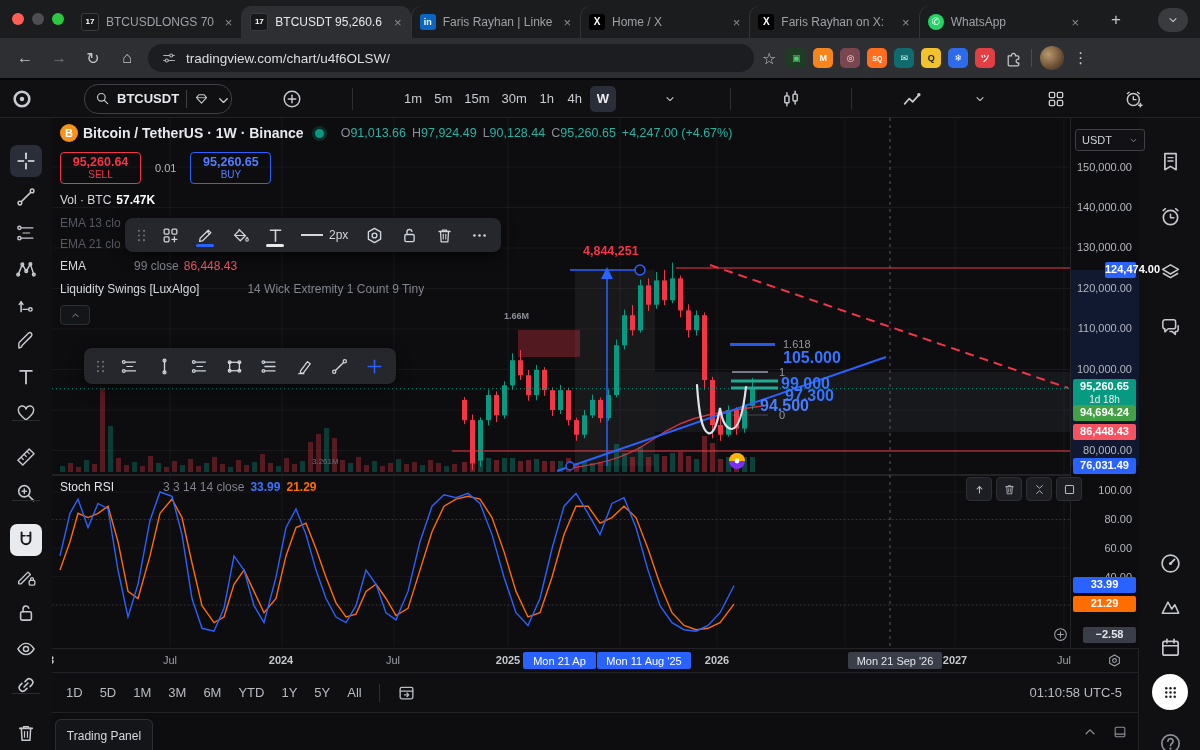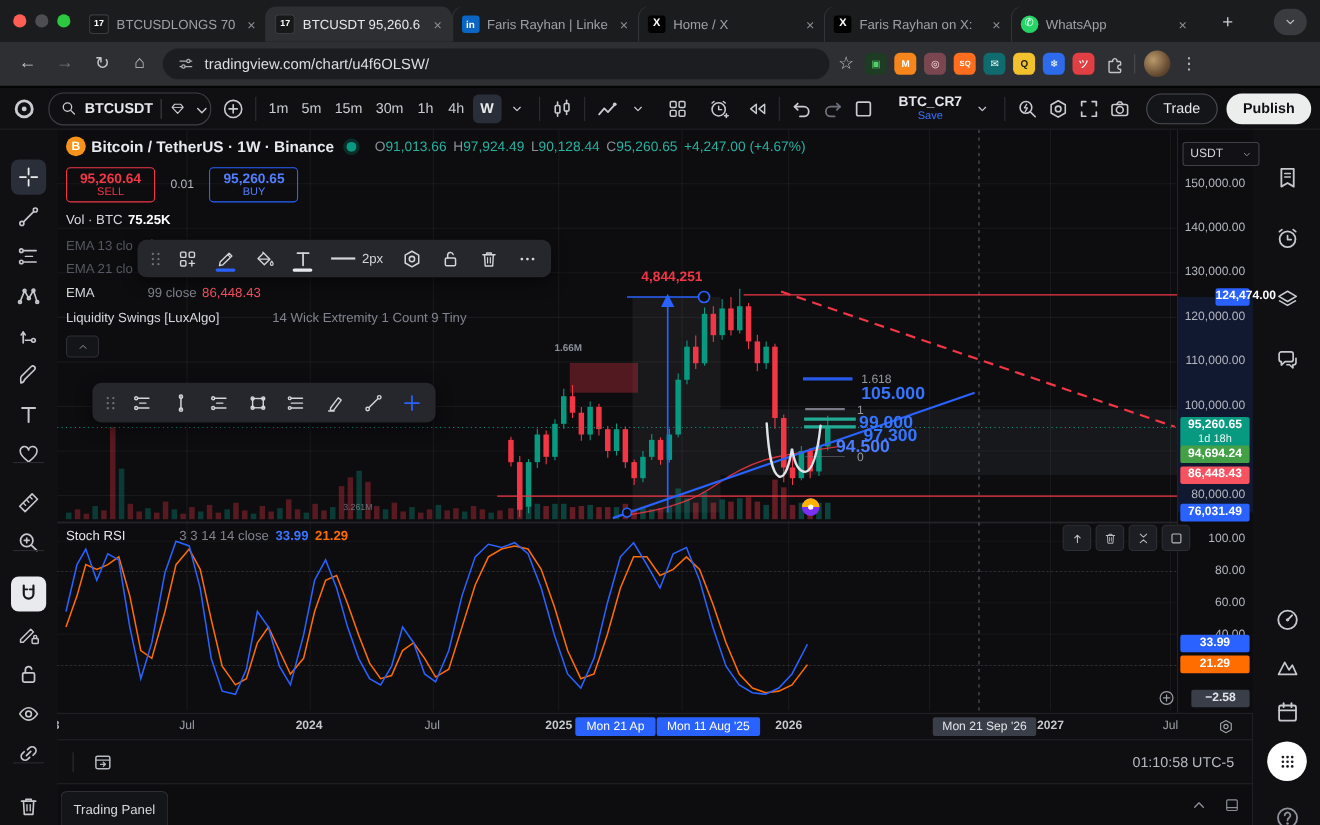--- a/index.html
+++ b/index.html
@@ -43,21 +43,21 @@
   .extensions{display:flex;gap:7px;align-items:center;}
   .ext{width:20px;height:20px;border-radius:5px;display:grid;place-items:center;font-size:9px;font-weight:700;}
   .puzzle-ic{width:19px;height:19px;color:#c3c5c9;margin-left:9px;}
   .vdiv{width:1px;height:18px;background:#4a4b4f;margin:0 8px;}
   .avatar{width:24px;height:24px;border-radius:50%;
     background:radial-gradient(circle at 35% 35%,#b99a6b,#6b4f35 60%,#342619);}
   .kebab{color:#c3c5c9;font-size:15px;margin-left:9px;}
 
   
   .tvbar{position:absolute;left:0;top:80px;width:1200px;height:38px;background:#101013;
-    border-bottom:1px solid #232327;display:flex;align-items:center;padding:0 8px;box-sizing:border-box;}
+    border-bottom:1px solid #232327;display:flex;align-items:center;padding:0 8px;box-sizing:border-box;gap:40px;}
   .tbtn{height:28px;min-width:28px;padding:0 3px;display:grid;place-items:center;color:#c9cbd1;
     background:none;border:0;}
   .tbtn svg{width:20px;height:20px;}
   .tbtn.sm svg{width:12px;height:12px;}
   .tsep{width:1px;height:22px;background:#2d2e33;margin:0 6px;flex:0 0 1px;}
   .symbol-pill{display:flex;align-items:center;height:28px;border:1px solid #3f4046;border-radius:14px;
     padding:0 4px 0 10px;gap:7px;color:#e6e7ea;font-weight:700;font-size:13px;margin-left:8px;}
   .symbol-pill svg{width:15px;height:15px;color:#c9cbd1;}
   .pill-div{width:1px;height:18px;background:#3f4046;}
   .tfgroup{display:flex;align-items:center;gap:2px;}
@@ -882,21 +882,21 @@
         <span class="ql">SELL</span>
       </div>
       <span class="spread">0.01</span>
       <div class="quote-box buyb">
         <span class="qp">95,260.65</span>
         <span class="ql">BUY</span>
       </div>
     </div>
     <div class="legend-row" style="top:75px">
       <span>Vol · BTC</span>
-      <span style="color:#fff;font-weight:600">75.25K</span>
+      <span style="color:#fff;font-weight:600">57.47K</span>
     </div>
     <div class="legend-row dimtxt" style="top:97px">
       <span>EMA 13 clo</span>
       <span class="eyeoff-ic">
           <svg viewBox="0 0 18 18" width="100%" height="100%">
             <path d="M2.4 9C4.4 5.9 6.6 4.4 9 4.4S13.6 5.9 15.6 9c-2 3.1-4.2 4.6-6.6 4.6S4.4 12.1 2.4 9z" fill="none" stroke="currentColor" stroke-width="1.2" stroke-linecap="round" stroke-linejoin="round"></path>
             <circle cx="9" cy="9" r="2.1" fill="none" stroke="currentColor" stroke-width="1.2"></circle>
             <line x1="3.4" y1="14.6" x2="14.6" y2="3.4" stroke="currentColor" stroke-width="1.2" stroke-linecap="round"></line>
           </svg>
         </span>
@@ -1157,20 +1157,31 @@
       <span class="tlabel year" style="left: 456px;">2025</span>
       <span class="tlabel year" style="left: 665px; text-align: right;">2026</span>
       <span class="tlabel year" style="left: 903px;">2027</span>
       <span class="tlabel" style="left: 1012px;">Jul</span>
       <span class="tbadge blue" style="left: 471px; width: 73px;">Mon 21 Ap</span>
       <span class="tbadge blue" style="left: 545px; width: 94px;">Mon 11 Aug '25</span>
       <span class="tbadge gray" style="left: 796px; width: 94px;">Mon 21 Sep '26</span>
     </div>
 
   <div class="bbar">
+    <span class="ranges" style="display:flex;gap:17px">
+        <button class="range">1D</button>
+        <button class="range">5D</button>
+        <button class="range">1M</button>
+        <button class="range">3M</button>
+        <button class="range">6M</button>
+        <button class="range">YTD</button>
+        <button class="range">1Y</button>
+        <button class="range">5Y</button>
+        <button class="range">All</button>
+      </span>
     <span class="bsep"></span>
     <span class="goto-ic">
         <svg viewBox="0 0 18 18" width="100%" height="100%">
           <rect x="3" y="4.2" width="12" height="10.8" rx="1.4" fill="none" stroke="currentColor" stroke-width="1.3"></rect>
           <line x1="3" y1="7.6" x2="15" y2="7.6" stroke="currentColor" stroke-width="1.2" stroke-linecap="round"></line>
           <path d="M7 11.2h4M9.4 9.4l1.8 1.8-1.8 1.8" fill="none" stroke="currentColor" stroke-width="1.1" stroke-linecap="round" stroke-linejoin="round"></path>
         </svg>
       </span>
     <span class="clock">01:10:58 UTC-5</span>
   </div>

